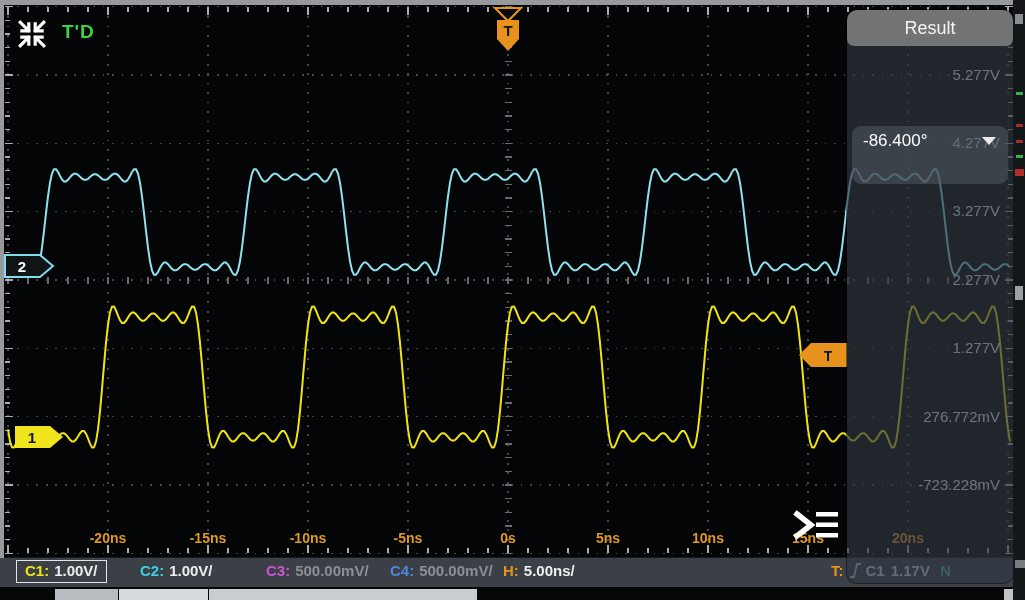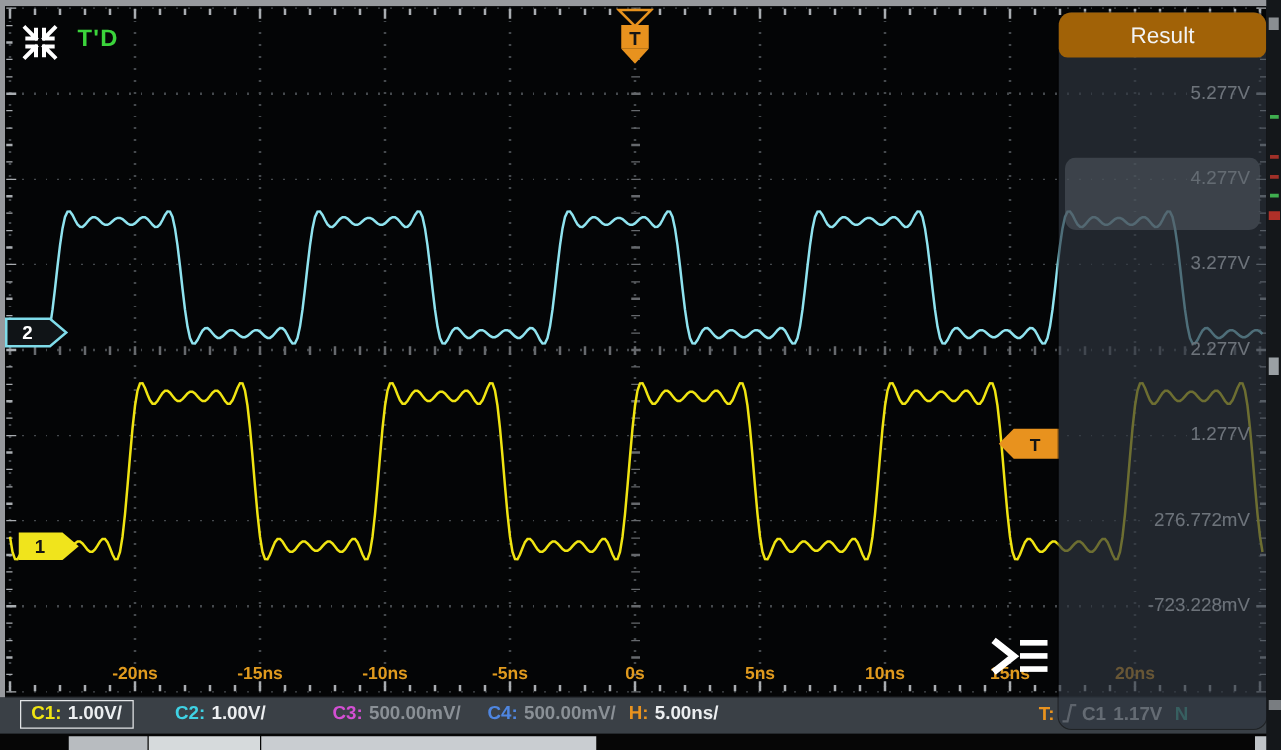--- a/index.html
+++ b/index.html
@@ -20,21 +20,21 @@
   #wave-svg{position:absolute;left:0;top:0;z-index:2;}
   .vlabel{position:absolute;right:13px;z-index:3;font-size:15px;color:#eef1f3;white-space:nowrap;}
   .tlabel{position:absolute;z-index:3;font-size:14px;font-weight:700;color:#e09a1e;transform:translateX(-50%);white-space:nowrap;}
   .ovl{position:absolute;z-index:4;}
   .td-text{position:absolute;left:58px;top:16px;z-index:4;font-size:19px;font-weight:700;color:#3bd43b;letter-spacing:1px;}
   .menu-icon{position:absolute;left:788px;top:501px;z-index:5;cursor:pointer;}
 
   
   .result-panel{position:absolute;left:847px;top:10px;width:166px;height:573px;z-index:20;
     background:rgba(47,55,65,0.68);border-radius:10px;box-shadow:0 0 0 1px rgba(0,0,0,0.45);}
-  .result-header{height:36px;background:#a16207;border-radius:10px 10px 7px 7px;display:flex;align-items:center;justify-content:center;
+  .result-header{height:36px;background:#737373;border-radius:10px 10px 7px 7px;display:flex;align-items:center;justify-content:center;
     color:#f2f3f4;font-size:18px;text-align:center;}
   .m-card{position:absolute;left:5px;right:5px;border-radius:9px;}
   .m-card.selected{border:2px solid #5ecb81;background:rgba(80,90,100,0.50);}
   .m-card.plain{border:2px solid transparent;background:rgba(90,98,107,0.48);}
   .m-row1{display:flex;align-items:center;gap:6px;padding:7px 8px 0 8px;}
   .m-icon{width:25px;height:20px;border:1.5px solid #e6e8ea;border-radius:4px;display:flex;align-items:center;justify-content:center;flex:0 0 auto;}
   .m-label{font-size:15px;font-weight:700;color:#f2f4f6;white-space:nowrap;}
   .m-src{color:#efe412;}
   .m-row2{display:flex;align-items:center;justify-content:space-between;padding:3px 10px 0 9px;}
   .m-value{font-size:17px;color:#fafbfc;white-space:nowrap;}
@@ -467,20 +467,24 @@
     <div style="left:119px;width:89px;background:#d6dadc;"></div>
     <div style="left:209px;width:268px;background:#c9cdd1;"></div>
     <div style="left:1004px;width:21px;background:#c0c4c8;"></div>
   </div>
 
   <div class="result-panel">
     <div class="result-header">Result</div>
 
 
     <div class="m-card plain" style="top:116px;height:58px;">
+      <div class="m-row2">
+        <span class="m-value">-86.400°</span>
+        <span class="m-caret"></span>
+      </div>
     </div>
   </div>
 
   <div class="right-strip" id="right-strip">
       <div style="left: 2px; top: 14px; width: 8px; height: 10px; background: rgb(138, 142, 146);"></div>
       <div style="left: 3px; top: 92px; width: 7px; height: 3px; background: rgb(63, 174, 79);"></div>
       <div style="left: 3px; top: 124px; width: 7px; height: 3px; background: rgb(160, 48, 40);"></div>
       <div style="left: 3px; top: 140px; width: 7px; height: 3px; background: rgb(160, 48, 40);"></div>
       <div style="left: 3px; top: 155px; width: 7px; height: 3px; background: rgb(63, 174, 79);"></div>
       <div style="left: 2px; top: 169px; width: 9px; height: 7px; background: rgb(176, 48, 40);"></div>

